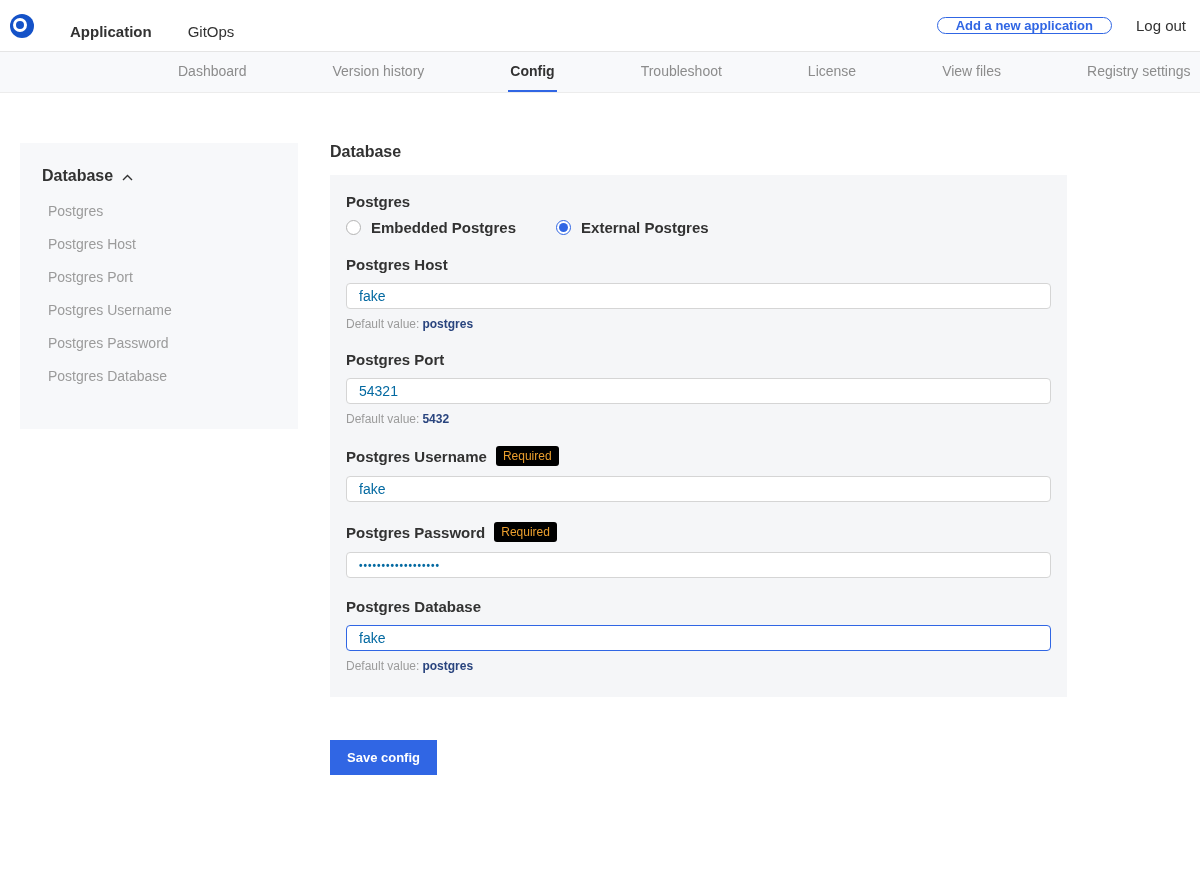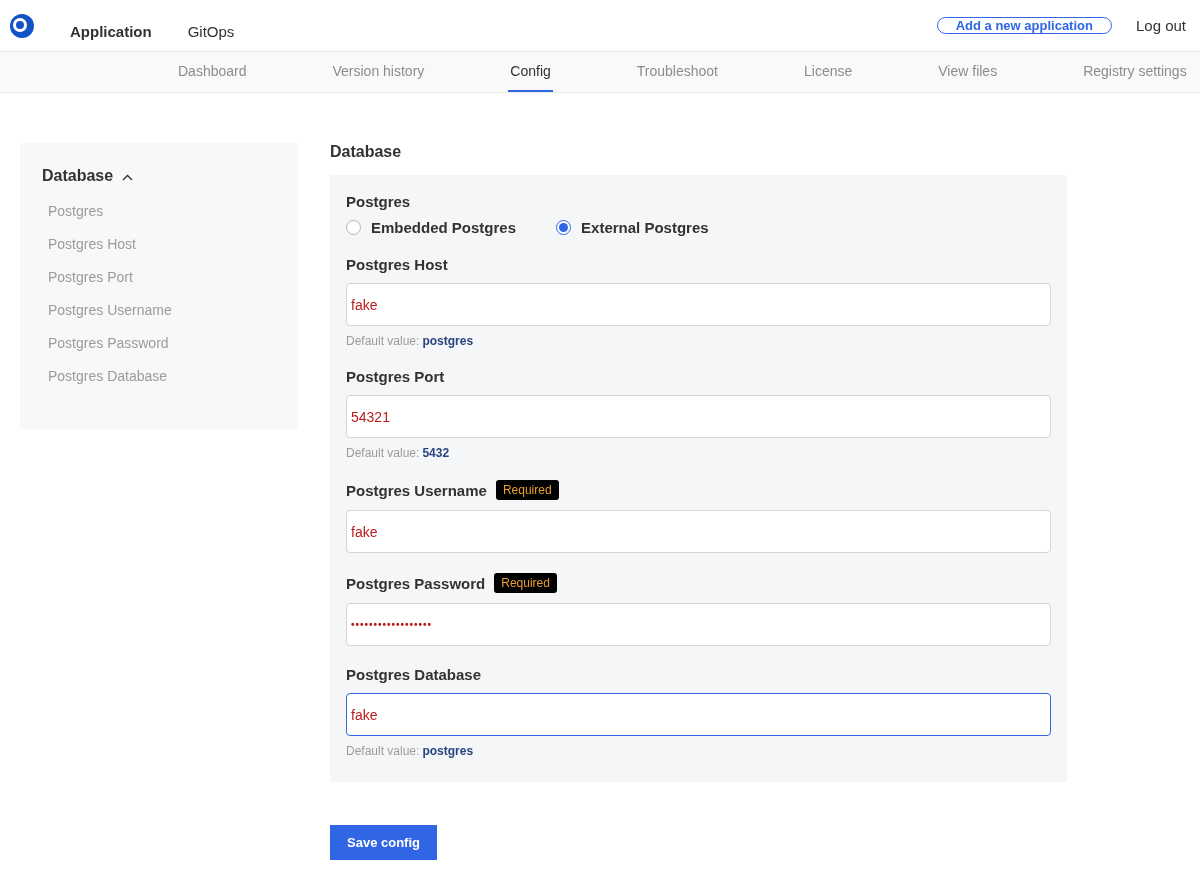--- a/index.html
+++ b/index.html
@@ -71,21 +71,21 @@
   }
   .subnav-item {
     font-size: 14px;
     color: #8c8c8c;
     display: flex; align-items: center;
     border-bottom: 2px solid transparent;
     padding: 0 2px;
     cursor: pointer;
     margin-left: 26px;
   }
-  .subnav-item.active { color: #323232; border-bottom-color: #3066e4; }
+  .subnav-item.active { color: #323232; border-bottom-color: #3066e4; font-weight: bold; }
 
   
   .content { display: flex; align-items: flex-start; padding: 50px 0 0 20px; }
   .sidebar {
     width: 278px;
     background: #f7f8fa;
     padding: 24px 20px 28px 22px;
     flex: 0 0 auto;
   }
   .sidebar-group {
@@ -131,25 +131,25 @@
     font-size: 15px; font-weight: bold;
     margin-bottom: 10px;
     display: flex; align-items: center; gap: 9px;
   }
   .required-badge {
     font-size: 12px; font-weight: normal;
     color: #eb9f2e; background: #000000;
     padding: 3px 7px; border-radius: 3px;
   }
   .text-input {
-    width: 100%; height: 43px;
+    width: 100%; height: 26px;
     border: 1px solid #d5d5d5;
     border-radius: 4px;
-    padding: 0 4px;
-    font-size: 14px; color: #b91c1c;
+    padding: 0 12px;
+    font-size: 14px; color: #0369a1;
     background: #fff;
     font-family: inherit;
     outline: none;
   }
   .text-input.focused { border-color: #3066e4; }
   .text-input.password { font-size: 10px; letter-spacing: 1px; font-weight: bold; }
   .helper { font-size: 12px; color: #9b9b9b; margin-top: 8px; }
   .helper .default-val { font-weight: bold; color: #29447e; margin-left: 3px; }
 
   .save-btn {

